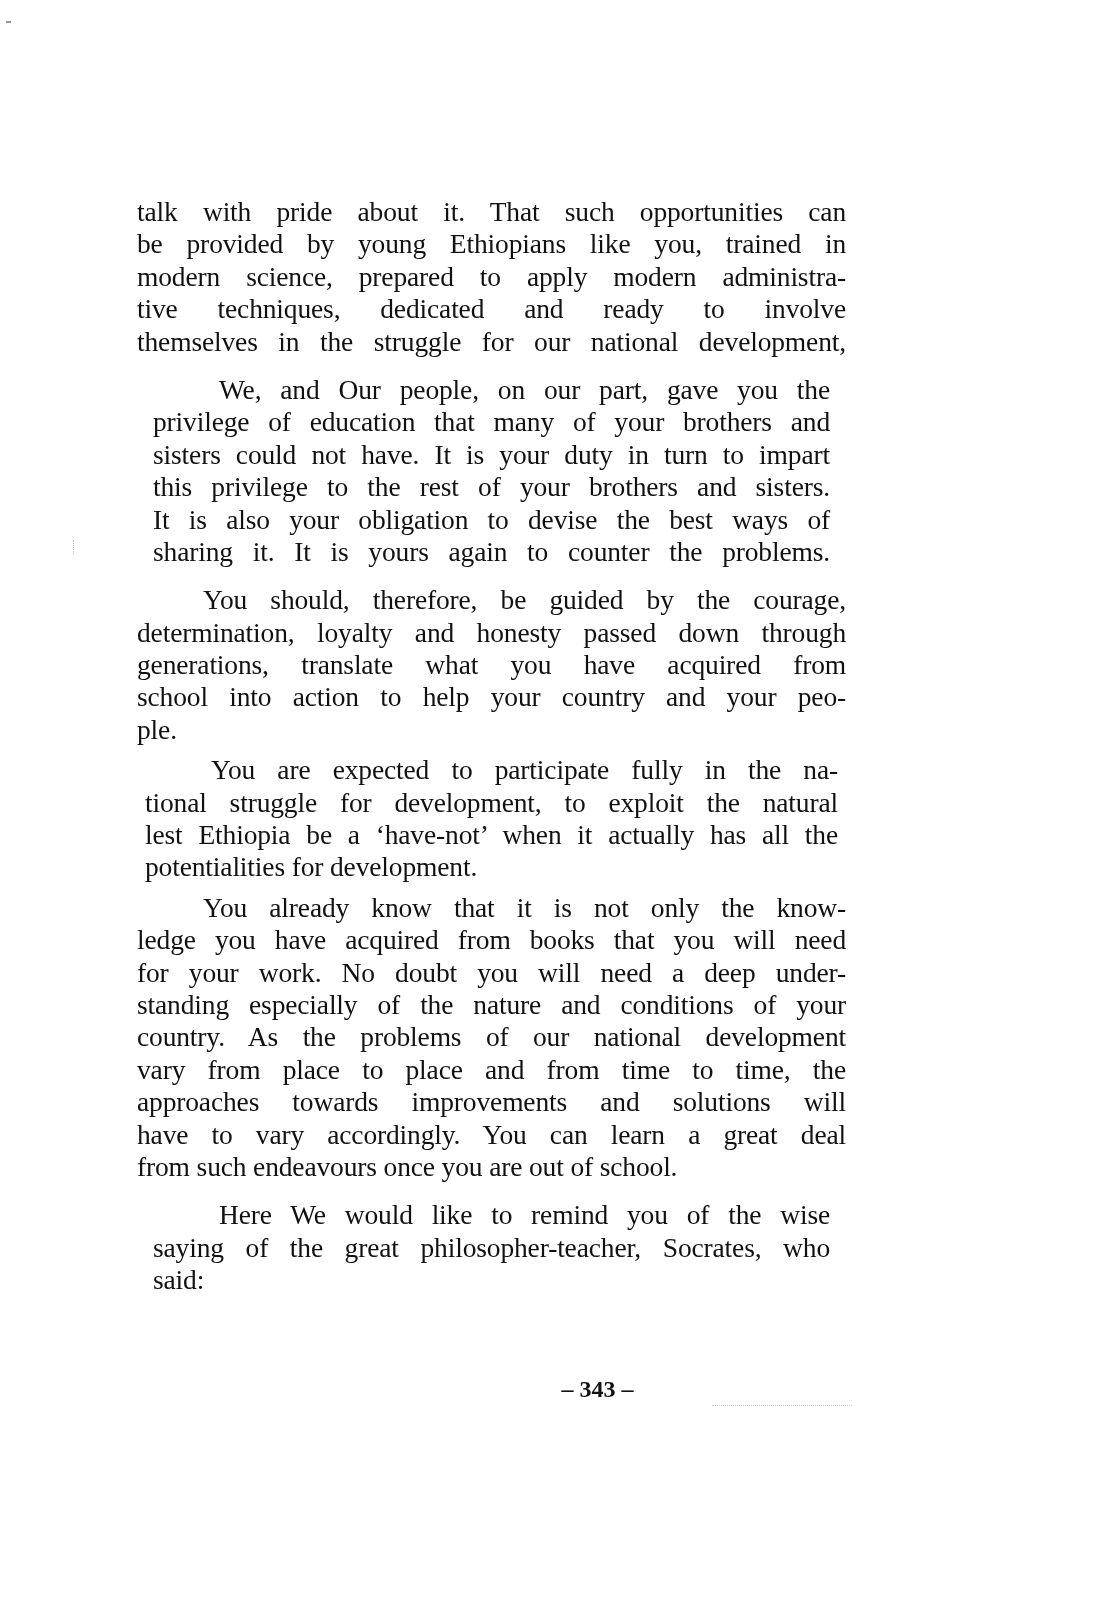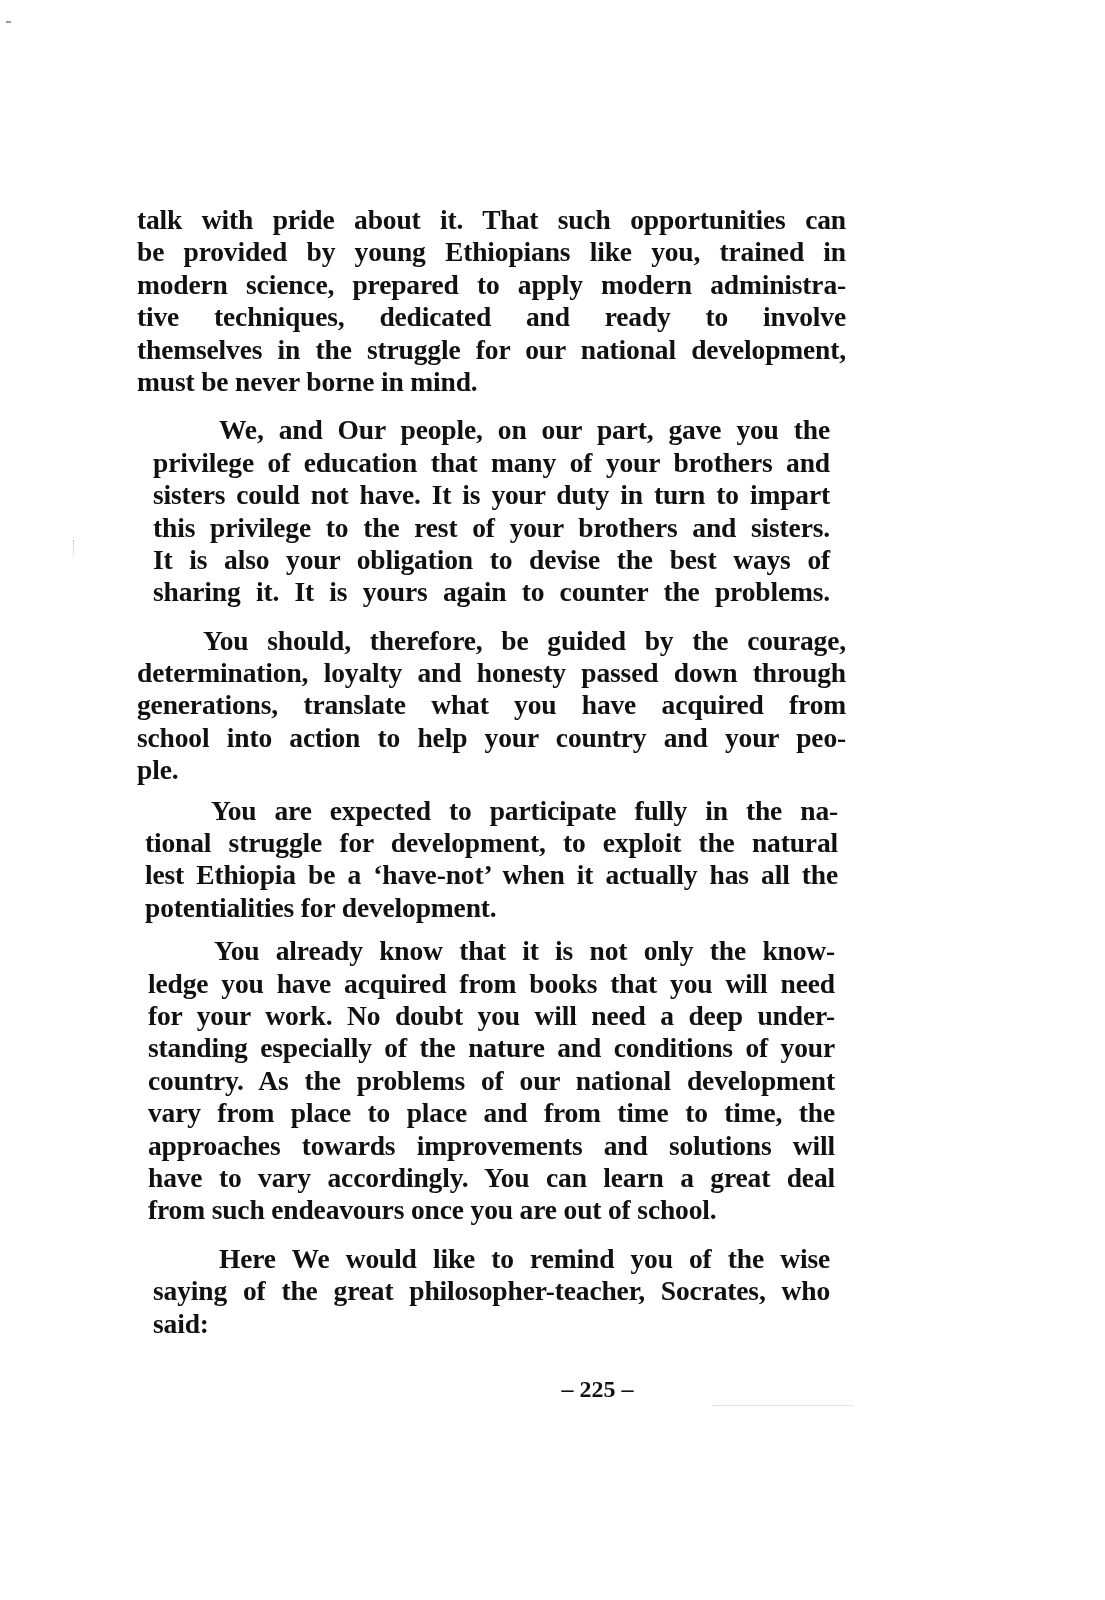--- a/index.html
+++ b/index.html
@@ -27,28 +27,27 @@
       position: absolute;
       left: 73px;
       top: 540px;
       width: 2px;
       height: 14px;
       border-left: 1px dotted #bdbdbd;
     }
     .text-block {
       position: absolute;
       left: 137px;
-      top: 204px;
+      top: 196px;
       width: 709px;
       font-size: 27.5px;
       line-height: 32.4px;
       text-align: justify;
       letter-spacing: -0.15px;
       word-spacing: 0px;
-      font-weight: bold;
     }
     .line {
       display: block;
       white-space: nowrap;
       text-align: justify;
       text-align-last: justify;
       height: 32.4px;
     }
     .line.last {
       text-align-last: left;
@@ -84,21 +83,20 @@
 <div class="side-mark"></div>
 
 <div class="text-block">
 
   <p style="margin:0">
     <span class="line">talk with pride about it. That such opportunities can</span>
     <span class="line">be provided by young Ethiopians like you, trained in</span>
     <span class="line">modern science, prepared to apply modern administra-</span>
     <span class="line">tive techniques, dedicated and ready to involve</span>
     <span class="line">themselves in the struggle for our national development,</span>
-    <span class="line last">must be never borne in mind.</span>
   </p>
 
   <p style="margin:16px">
     <span class="line indent">We, and Our people, on our part, gave you the</span>
     <span class="line">privilege of education that many of your brothers and</span>
     <span class="line">sisters could not have. It is your duty in turn to impart</span>
     <span class="line">this privilege to the rest of your brothers and sisters.</span>
     <span class="line">It is also your obligation to devise the best ways of</span>
     <span class="line">sharing it. It is yours again to counter the problems.</span>
   </p>
@@ -111,35 +109,35 @@
     <span class="line last">ple.</span>
   </p>
 
   <p style="margin:8px">
     <span class="line indent">You are expected to participate fully in the na-</span>
     <span class="line">tional struggle for development, to exploit the natural</span>
     <span class="line">lest Ethiopia be a ‘have-not’ when it actually has all the</span>
     <span class="line last">potentialities for development.</span>
   </p>
 
-  <p style="margin:11px">
+  <p style="margin:0">
     <span class="line indent">You already know that it is not only the know-</span>
     <span class="line">ledge you have acquired from books that you will need</span>
     <span class="line">for your work. No doubt you will need a deep under-</span>
     <span class="line">standing especially of the nature and conditions of your</span>
     <span class="line">country. As the problems of our national development</span>
     <span class="line">vary from place to place and from time to time, the</span>
     <span class="line">approaches towards improvements and solutions will</span>
     <span class="line">have to vary accordingly. You can learn a great deal</span>
     <span class="line last">from such endeavours once you are out of school.</span>
   </p>
 
   <p style="margin:16px">
     <span class="line indent">Here We would like to remind you of the wise</span>
     <span class="line">saying of the great philosopher-teacher, Socrates, who</span>
     <span class="line last">said:</span>
   </p>
 
 </div>
 
-<div class="page-number">– 225 –</div>
+<div class="page-number">– 343 –</div>
 
 <div class="speck-row"></div>
 
 </body></html>

